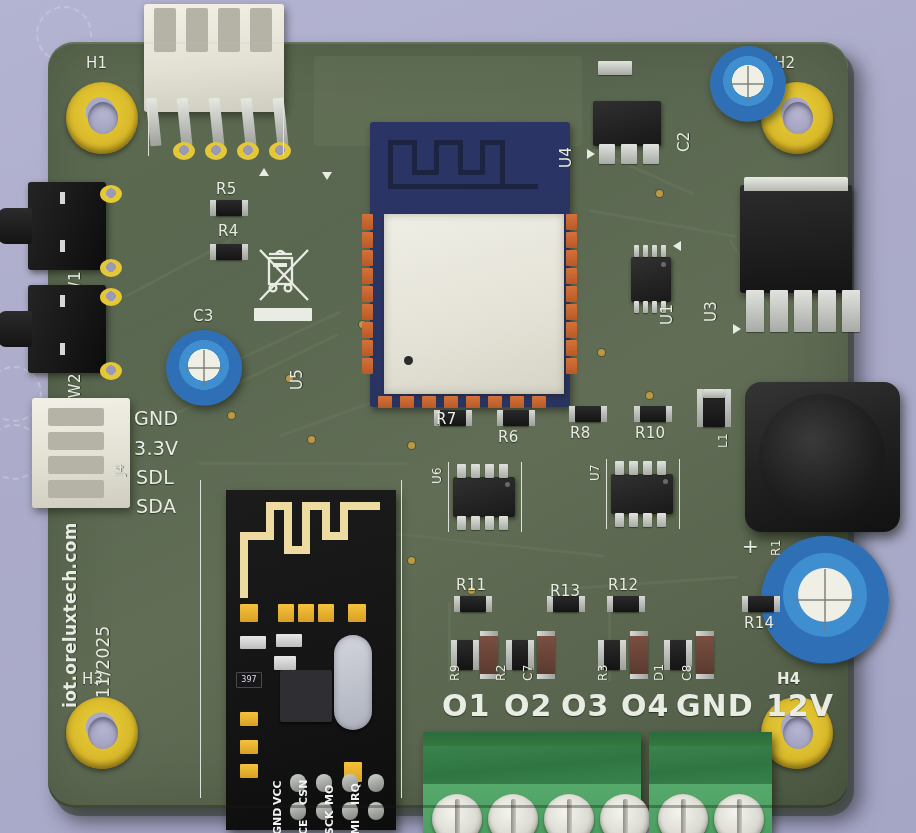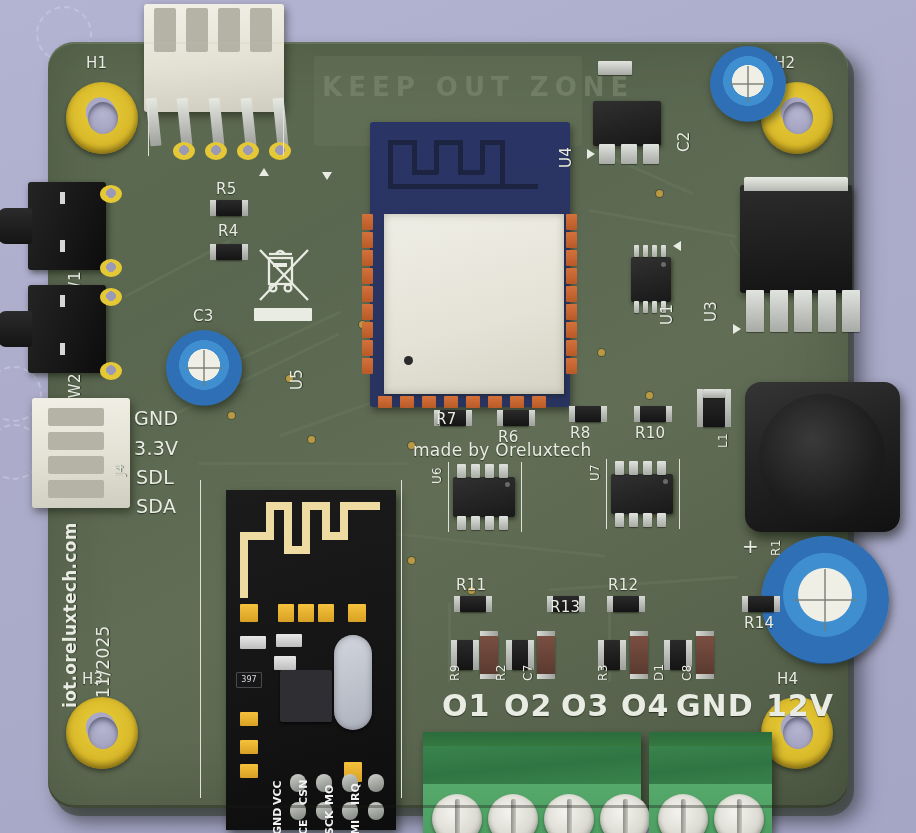--- a/index.html
+++ b/index.html
@@ -198,23 +198,22 @@
     <div class="silk ref" style="left:726px;top:12px;">H2</div>
 
     <div class="hole" style="left:18px;top:655px;">
       <div class="bore"></div>
     </div>
     <div class="silk ref" style="left:34px;top:628px;">H3</div>
 
     <div class="hole" style="left:713px;top:655px;">
       <div class="bore"></div>
     </div>
-    <div class="silk ref" style="left:729px;top:628px;">H4</div>
-
-    <div class="silk faint" style="left:274px;top:30px;">KEEP OUT ZONE</div>
+    <div class="silk ref" style="left:729px;top:628px;font-weight:bold;">H4</div>
+
 
     <div class="esp">
       <div class="esp-ant">
         <div style="left:0;top:50px;width:150px;height:5px;"></div>
         <div style="left:0;top:6px;width:5px;height:48px;"></div>
         <div style="left:0;top:6px;width:28px;height:5px;"></div>
         <div style="left:24px;top:6px;width:5px;height:34px;"></div>
         <div style="left:24px;top:36px;width:26px;height:5px;"></div>
         <div style="left:46px;top:6px;width:5px;height:34px;"></div>
         <div style="left:46px;top:6px;width:28px;height:5px;"></div>
@@ -360,21 +359,20 @@
       <div class="pin" style="left:604px;top:203px;width:5px;height:12px;"></div>
       <div class="pin" style="left:613px;top:203px;width:5px;height:12px;"></div>
       <div class="pin" style="left:586px;top:259px;width:5px;height:12px;"></div>
       <div class="pin" style="left:595px;top:259px;width:5px;height:12px;"></div>
       <div class="pin" style="left:604px;top:259px;width:5px;height:12px;"></div>
       <div class="pin" style="left:613px;top:259px;width:5px;height:12px;"></div>
     </div>
     <div class="silk ref rot90" style="left:628px;top:265px;">U1</div>
     <div class="tri" style="left:624px;top:200px;transform:rotate(-90deg);"></div>
 
-    <div class="silk" style="left:365px;top:398px;font-size:17px;">made by Oreluxtech</div>
 
     <div class="smd-r" style="left:392px;top:368px;width:26px;height:16px;"></div>
     <div class="silk ref" style="left:388px;top:368px;">R7</div>
     <div class="smd-r" style="left:455px;top:368px;width:26px;height:16px;"></div>
     <div class="silk ref" style="left:450px;top:386px;">R6</div>
     <div class="smd-r" style="left:527px;top:364px;width:26px;height:16px;"></div>
     <div class="silk ref" style="left:522px;top:382px;">R8</div>
     <div class="smd-r" style="left:592px;top:364px;width:26px;height:16px;"></div>
     <div class="silk ref" style="left:587px;top:382px;">R10</div>
 
@@ -490,21 +488,21 @@
       <div class="nrf-lbl" style="left:58px;top:332px;">GND</div>
       <div class="nrf-lbl" style="left:84px;top:332px;">CE</div>
       <div class="nrf-lbl" style="left:110px;top:332px;">SCK</div>
       <div class="nrf-lbl" style="left:136px;top:332px;">MI</div>
     </div>
     <div class="outline" style="left:152px;top:438px;width:200px;height:318px;"></div>
 
     <div class="smd-r" style="left:412px;top:554px;width:26px;height:16px;"></div>
     <div class="silk ref" style="left:408px;top:534px;">R11</div>
     <div class="smd-r" style="left:505px;top:554px;width:26px;height:16px;"></div>
-    <div class="silk ref" style="left:502px;top:556px;">R13</div>
+    <div class="silk ref" style="left:502px;top:540px;">R13</div>
     <div class="smd-r" style="left:565px;top:554px;width:26px;height:16px;"></div>
     <div class="silk ref" style="left:560px;top:534px;">R12</div>
     <div class="smd-r" style="left:700px;top:554px;width:26px;height:16px;"></div>
     <div class="silk ref" style="left:696px;top:572px;">R14</div>
 
     <div class="smd-r" style="left:409px;top:598px;width:16px;height:30px;"></div>
     <div class="silk small rot90" style="left:414px;top:625px;">R9</div>
     <div class="smd-c" style="left:432px;top:594px;width:18px;height:38px;"></div>
 
     <div class="smd-r" style="left:464px;top:598px;width:16px;height:30px;"></div>

